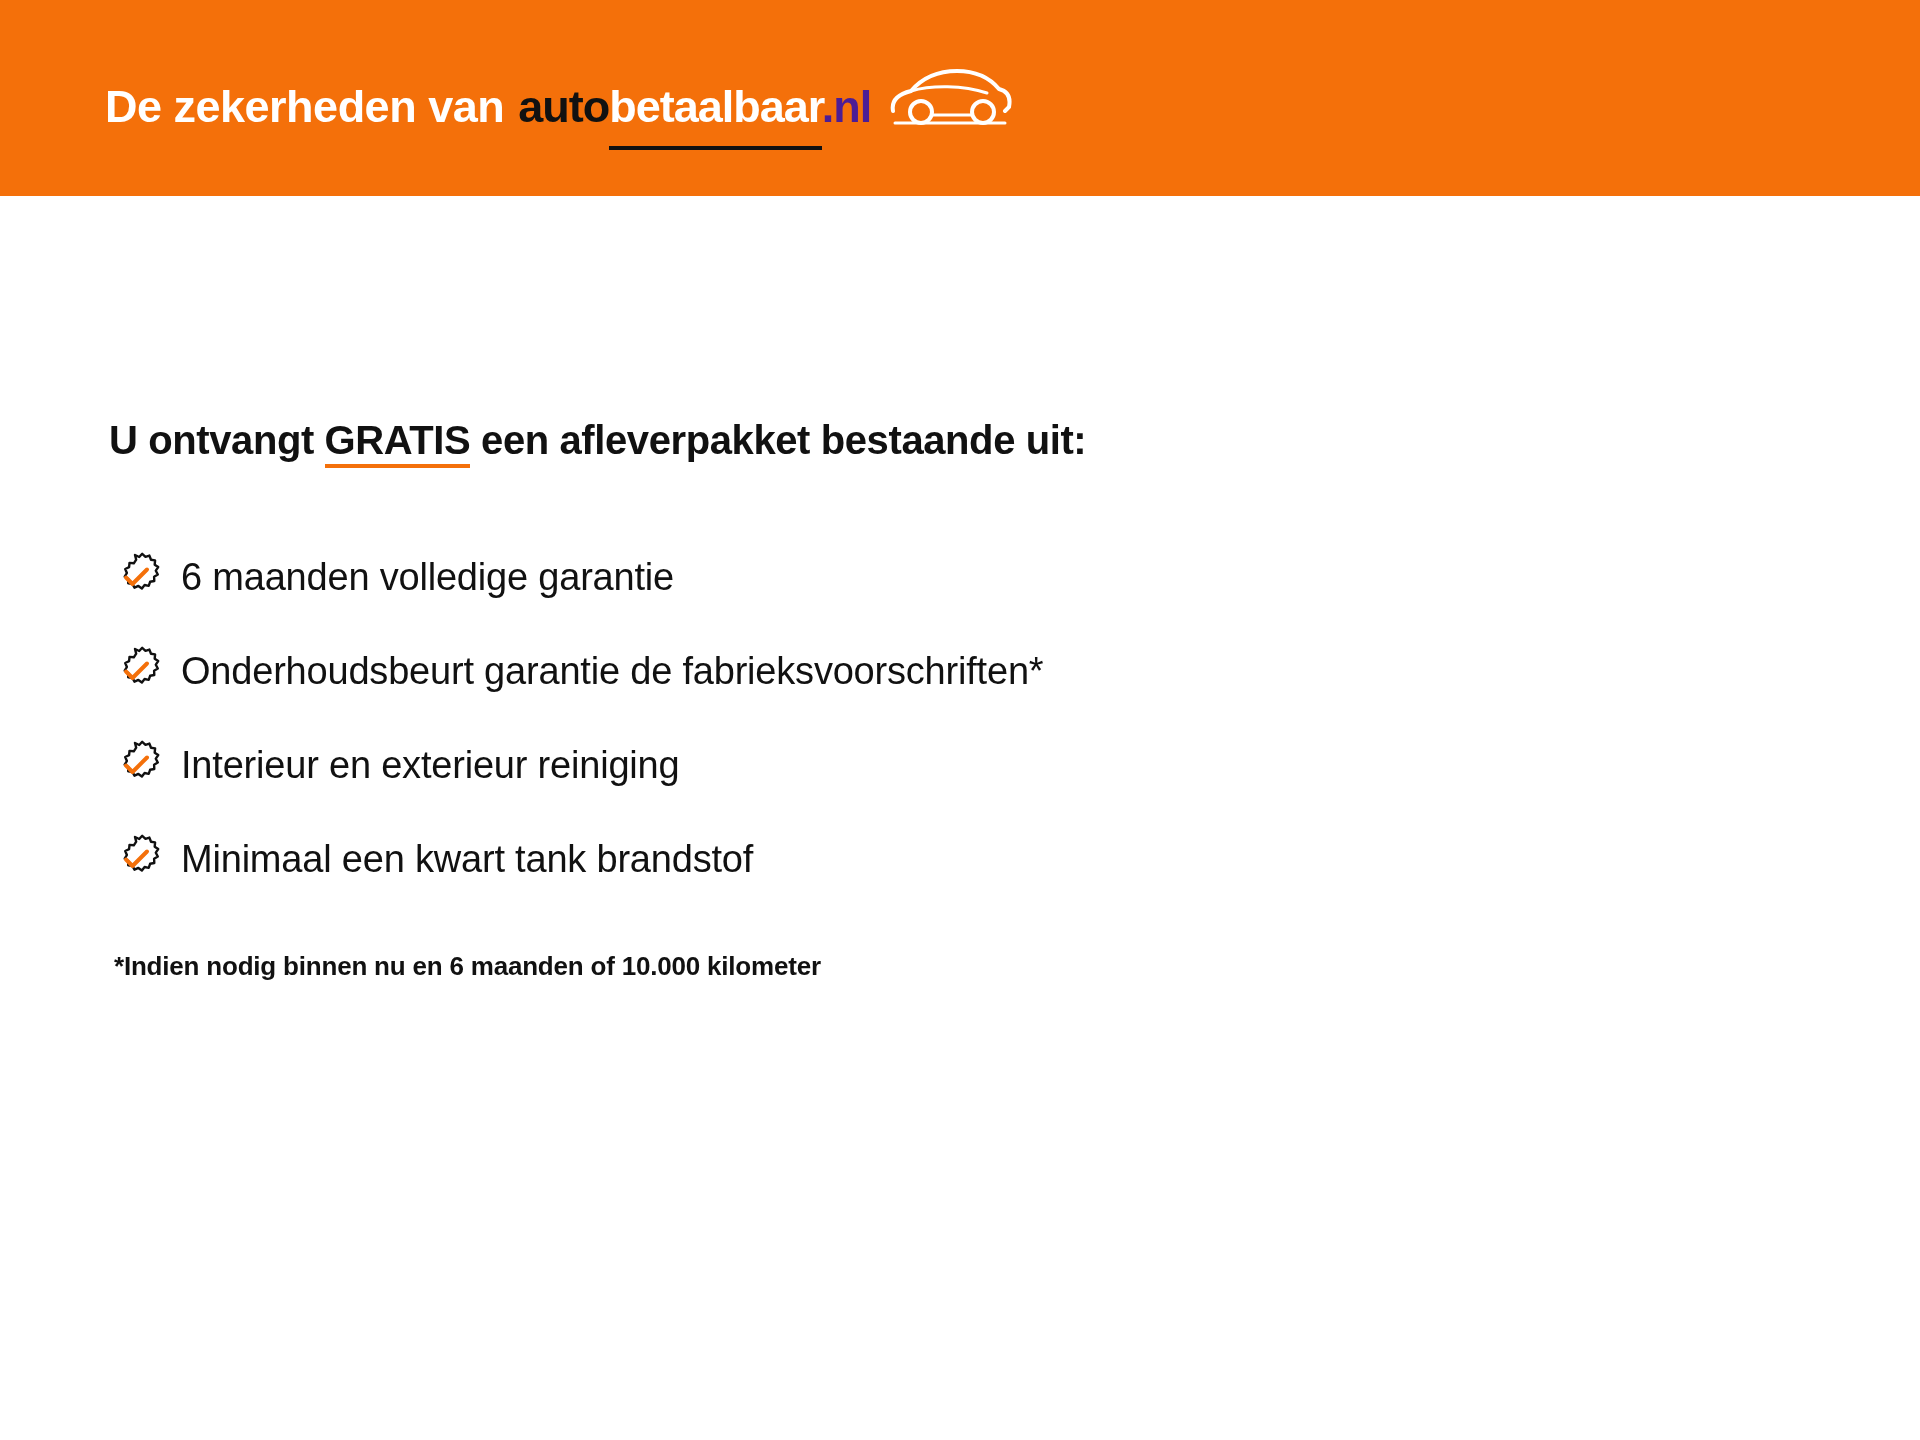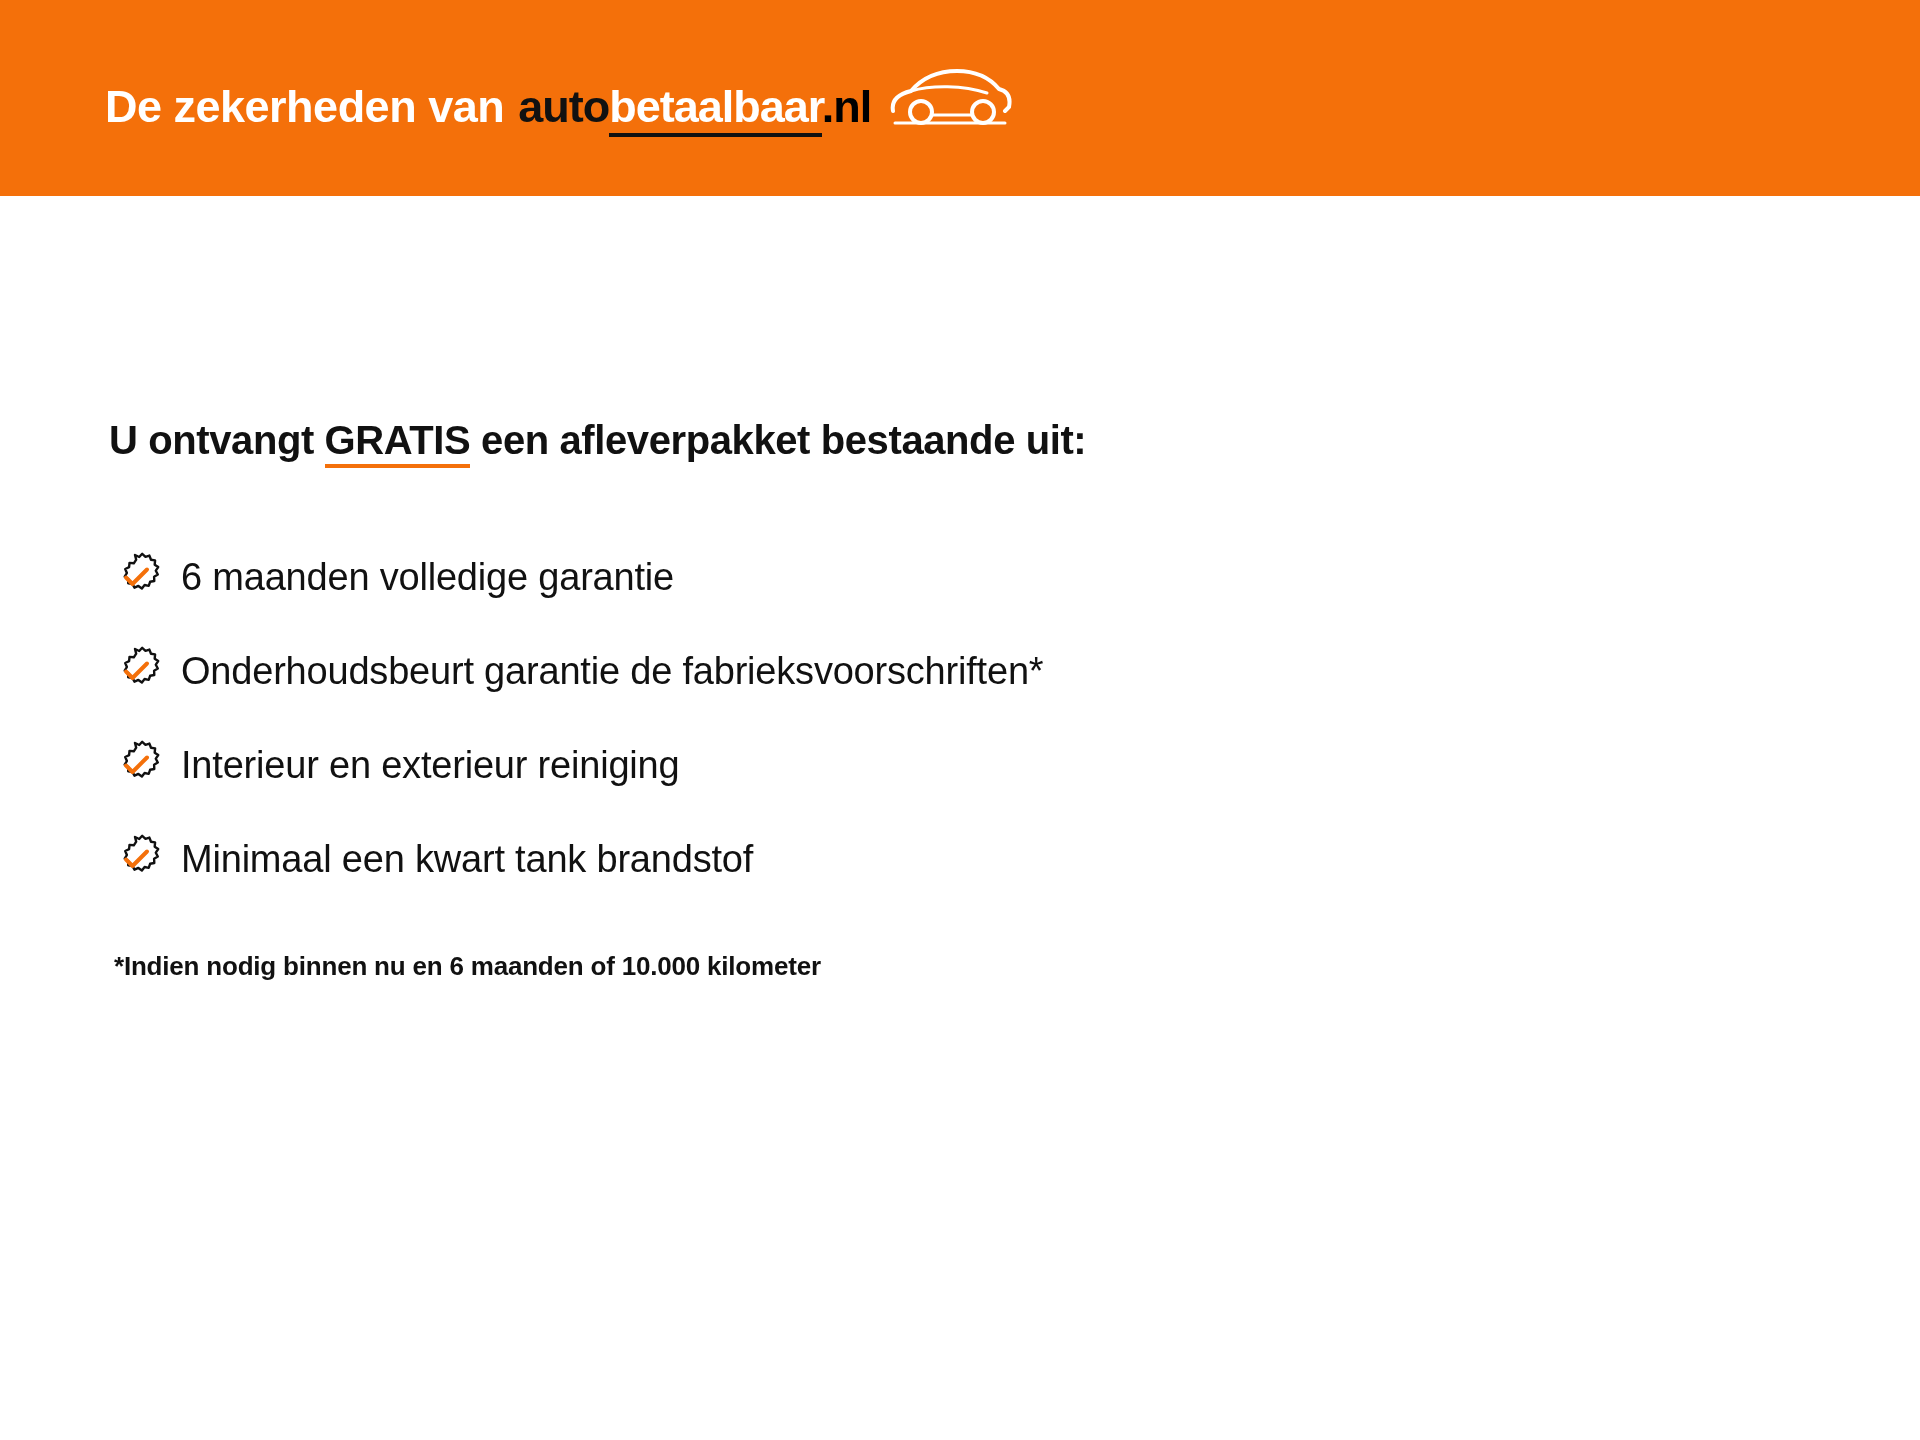--- a/index.html
+++ b/index.html
@@ -50,23 +50,23 @@
     font-size: 45px;
     font-weight: bold;
     white-space: nowrap;
     margin-left: 14px;
     letter-spacing: -1px;
   }
   .brand .b-auto { color: #111111; }
   .brand .b-betaalbaar {
     color: #ffffff;
     border-bottom: 4px solid #111111;
-    padding-bottom: 1px;
-  }
-  .brand .b-nl { color: #000000; }
+    padding-bottom: 14px;
+  }
+  .brand .b-nl { color: #4c1d95; }
   .car-icon {
     margin-left: 16px;
     margin-top: 10px;
     display: block;
   }
 
   
   .content {
     position: absolute;
     left: 4px;

